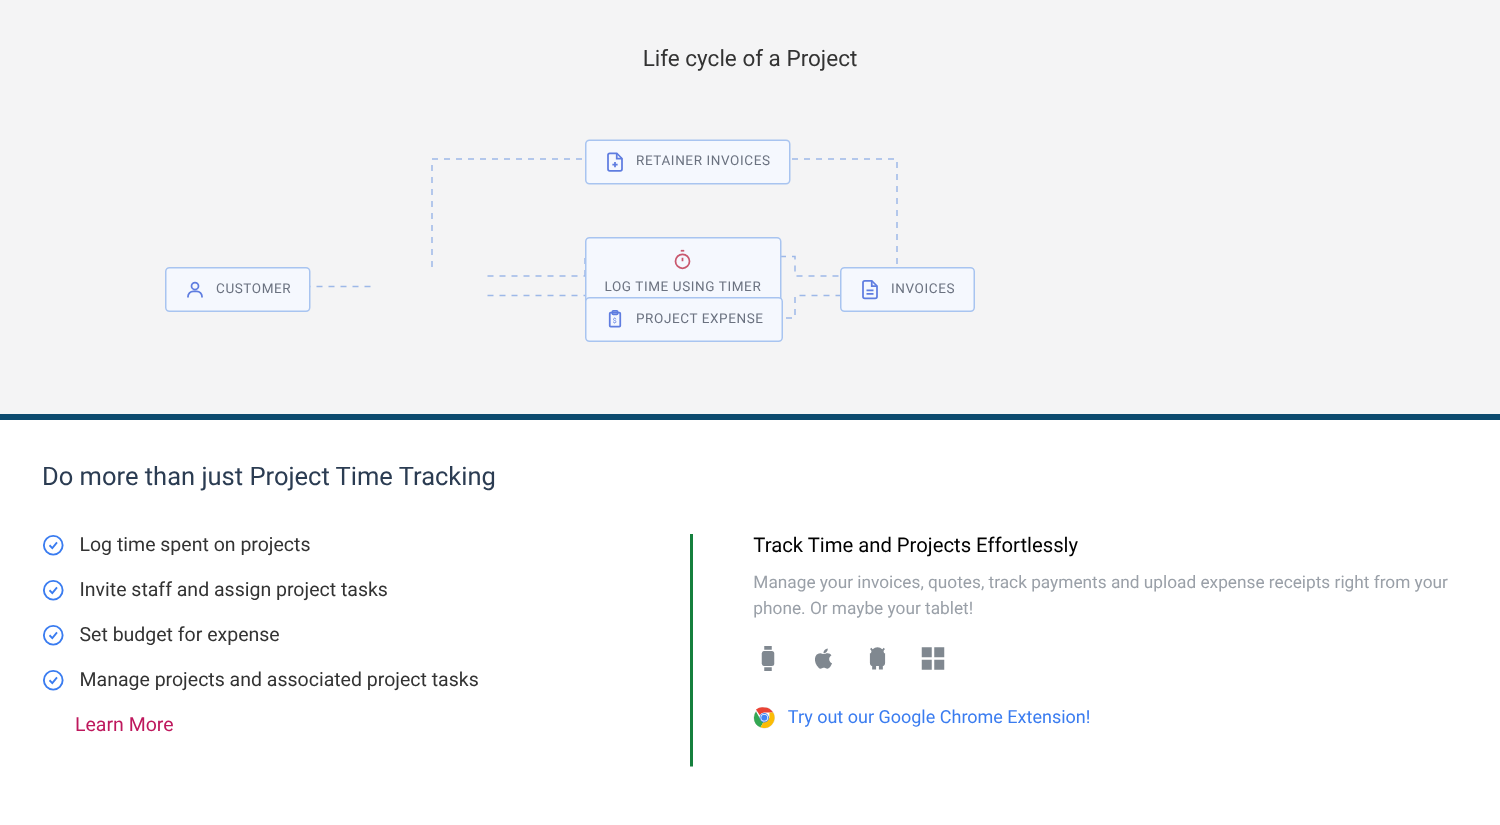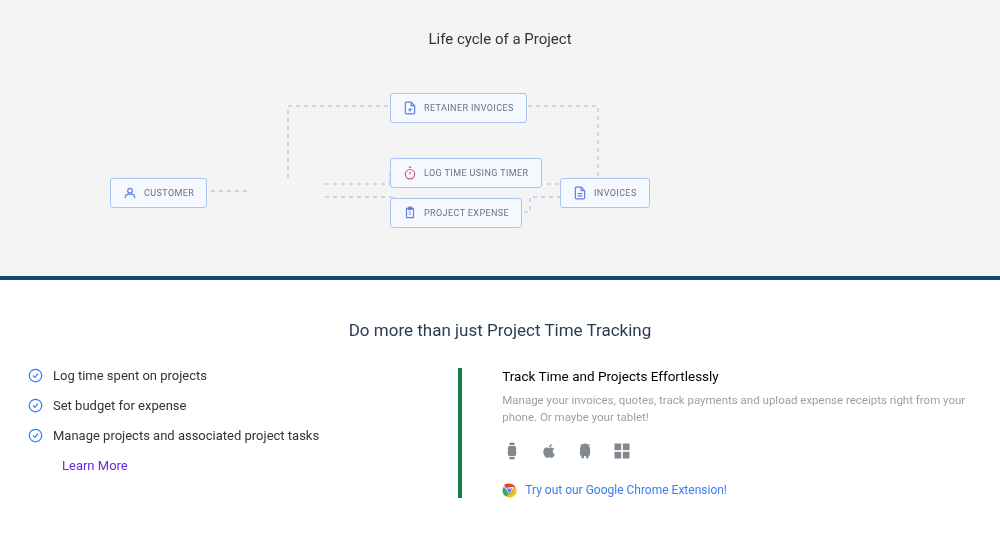--- a/index.html
+++ b/index.html
@@ -43,55 +43,54 @@
     display: flex;
     align-items: center;
     gap: 7px;
     white-space: nowrap;
   }
   .node svg { flex-shrink: 0; }
   .bottom-section {
     padding: 28px 28px 0 28px;
   }
   .bottom-title {
-    text-align: center;
+    text-align: left;
     font-size: 17px;
     color: #2b3c52;
     margin-bottom: 28px;
     font-weight: 400;
-    margin-top: 12px;
   }
   .two-col {
     display: flex;
     gap: 40px;
   }
   .left-col {
     width: 46%;
-    border-right: 4px solid #15803d;
+    border-right: 2px solid #15803d;
     padding-right: 40px;
     padding-bottom: 20px;
   }
   .right-col {
     flex: 1;
   }
   .feature-item {
     display: flex;
     align-items: center;
     gap: 10px;
     font-size: 13px;
     color: #333;
     margin-bottom: 15px;
   }
   .check-icon {
     width: 15px; height: 15px; flex-shrink: 0;
   }
   .learn-more {
-    color: #6d28d9;
+    color: #be185d;
     font-size: 13px;
-    margin-left: 34px;
+    margin-left: 22px;
     cursor: pointer;
   }
   .right-heading {
     font-size: 13.5px;
     color: #000000;
     margin-bottom: 8px;
   }
   .right-desc {
     font-size: 11.5px;
     color: #9aa0a8;
@@ -154,21 +153,21 @@
     <div class="node" style="left:290px; top:15px;">
       <svg width="14" height="14" viewBox="0 0 24 24" fill="none" stroke="#5f7de0" stroke-width="2">
           <path d="M14 2H6a2 2 0 0 0-2 2v16a2 2 0 0 0 2 2h12a2 2 0 0 0 2-2V8z"></path>
           <polyline points="14 2 14 8 20 8"></polyline>
           <line x1="12" y1="12" x2="12" y2="18"></line>
           <line x1="9" y1="15" x2="15" y2="15"></line>
         </svg>
       <span>RETAINER INVOICES</span>
     </div>
 
-    <div class="node" style="left:290px; top:80px;">
+    <div class="node" style="left:290px; top:80px;flex-direction:column;">
       <svg width="14" height="14" viewBox="0 0 24 24" fill="none" stroke="#c9586e" stroke-width="2">
           <circle cx="12" cy="14" r="8"></circle>
           <line x1="12" y1="10" x2="12" y2="14"></line>
           <line x1="10" y1="2" x2="14" y2="2"></line>
         </svg>
       <span>LOG TIME USING TIMER</span>
     </div>
 
     <div class="node" style="left:290px; top:120px;">
       <svg width="14" height="14" viewBox="0 0 24 24" fill="none" stroke="#5f7de0" stroke-width="2">
@@ -196,20 +195,27 @@
   <div class="bottom-title">Do more than just Project Time Tracking</div>
 
   <div class="two-col">
     <div class="left-col">
       <div class="feature-item">
         <svg class="check-icon" viewBox="0 0 24 24" fill="none" stroke="#3a7cf0" stroke-width="2">
             <circle cx="12" cy="12" r="10"></circle>
             <polyline points="8 12 11 15 16 9"></polyline>
           </svg>
         <span>Log time spent on projects</span>
+      </div>
+      <div class="feature-item">
+        <svg class="check-icon" viewBox="0 0 24 24" fill="none" stroke="#3a7cf0" stroke-width="2">
+            <circle cx="12" cy="12" r="10"></circle>
+            <polyline points="8 12 11 15 16 9"></polyline>
+          </svg>
+        <span>Invite staff and assign project tasks</span>
       </div>
       <div class="feature-item">
         <svg class="check-icon" viewBox="0 0 24 24" fill="none" stroke="#3a7cf0" stroke-width="2">
             <circle cx="12" cy="12" r="10"></circle>
             <polyline points="8 12 11 15 16 9"></polyline>
           </svg>
         <span>Set budget for expense</span>
       </div>
       <div class="feature-item">
         <svg class="check-icon" viewBox="0 0 24 24" fill="none" stroke="#3a7cf0" stroke-width="2">

